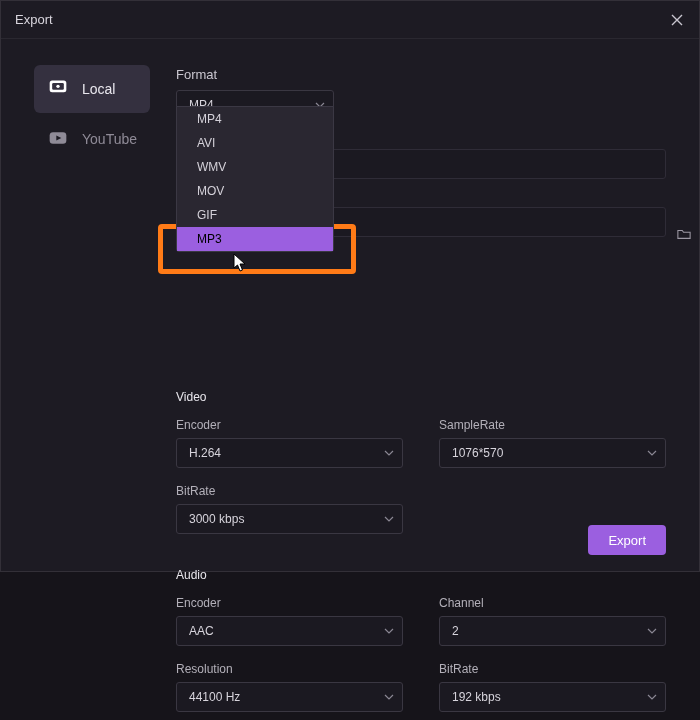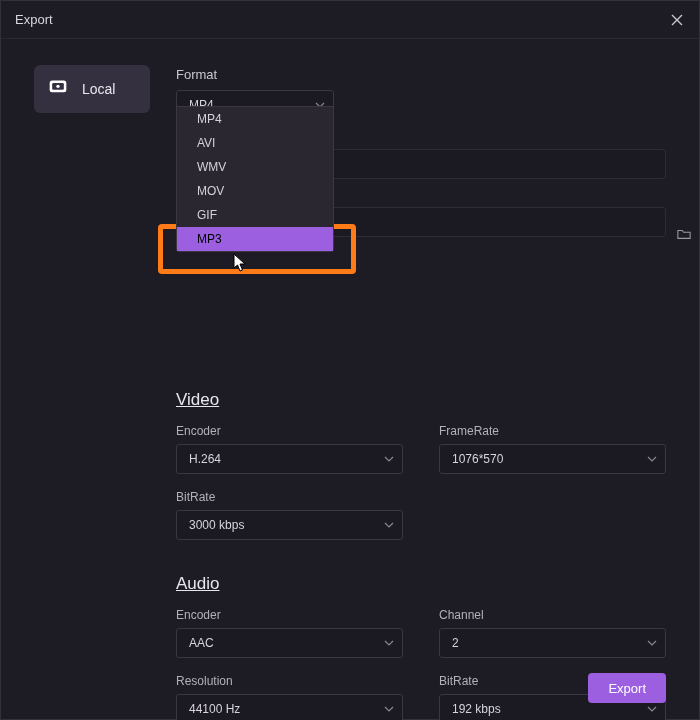--- a/index.html
+++ b/index.html
@@ -7,21 +7,21 @@
   body {
     background: #16141a;
     font-family: -apple-system, "Segoe UI", Arial, sans-serif;
     font-size: 13px;
     color: #e6e3ea;
     overflow: hidden;
   }
   .window {
     position: relative;
     width: 700px;
-    height: 720px;
+    height: 572px;
     background: #1d1b23;
     border: 1px solid #333038;
   }
   .titlebar {
     height: 38px;
     display: flex;
     align-items: center;
     justify-content: space-between;
     padding: 0 14px;
     border-bottom: 1px solid #2a2830;
@@ -152,25 +152,24 @@
     width: 14px; height: 14px;
     color: #9d99a4;
     cursor: pointer;
     position: absolute;
     right: 8px;
     top: 188px;
     z-index: 3;
   }
   .video-section { margin-top: 270px; }
   .section-title {
-    font-size: 17px;
+    font-size: 12px;
     color: #e8e6ec;
     margin-bottom: 14px;
     font-weight: 500;
-    text-decoration: underline;
   }
   .grid2 {
     display: grid;
     grid-template-columns: 1fr 1fr;
     column-gap: 36px;
     row-gap: 16px;
   }
   .grid2 .cell .select { width: 100%; }
   .audio-section { margin-top: 34px; }
   .export-btn {
@@ -204,20 +203,29 @@
       <div class="side-item active">
         <span>
           <svg viewBox="0 0 24 24">
               <rect x="2" y="3" width="20" height="14" rx="3" fill="#fff"></rect>
               <rect x="5" y="6" width="14" height="8" rx="1.5" fill="#34303f"></rect>
               <circle cx="12" cy="10" r="2" fill="#fff"></circle>
             </svg>
         </span>
         <span>Local</span>
       </div>
+      <div class="side-item">
+        <span>
+          <svg viewBox="0 0 24 24">
+              <rect x="2" y="5" width="20" height="14" rx="4" fill="#8f8b97"></rect>
+              <path d="M10 9 L16 12 L10 15 Z" fill="#1d1b23"></path>
+            </svg>
+        </span>
+        <span>YouTube</span>
+      </div>
     </div>
 
     <div class="main">
       <div class="format-row">
         <div class="section-label">Format</div>
         <div class="select format-select">
           <span>MP4</span>
           <span class="chev">
             <svg viewBox="0 0 10 10">
                 <path d="M1 3 L5 7 L9 3" stroke="currentColor" stroke-width="1.2" fill="none"></path>
@@ -265,21 +273,21 @@
             <div class="select">
               <span>H.264</span>
               <span class="chev">
                   <svg viewBox="0 0 10 10">
                     <path d="M1 3 L5 7 L9 3" stroke="currentColor" stroke-width="1.2" fill="none"></path>
                   </svg>
                 </span>
             </div>
           </div>
           <div class="cell">
-            <div class="field-label">FrameRate</div>
+            <div class="field-label">SampleRate</div>
             <div class="select">
               <span>1076*570</span>
               <span class="chev">
                   <svg viewBox="0 0 10 10">
                     <path d="M1 3 L5 7 L9 3" stroke="currentColor" stroke-width="1.2" fill="none"></path>
                   </svg>
                 </span>
             </div>
           </div>
           <div class="cell">

